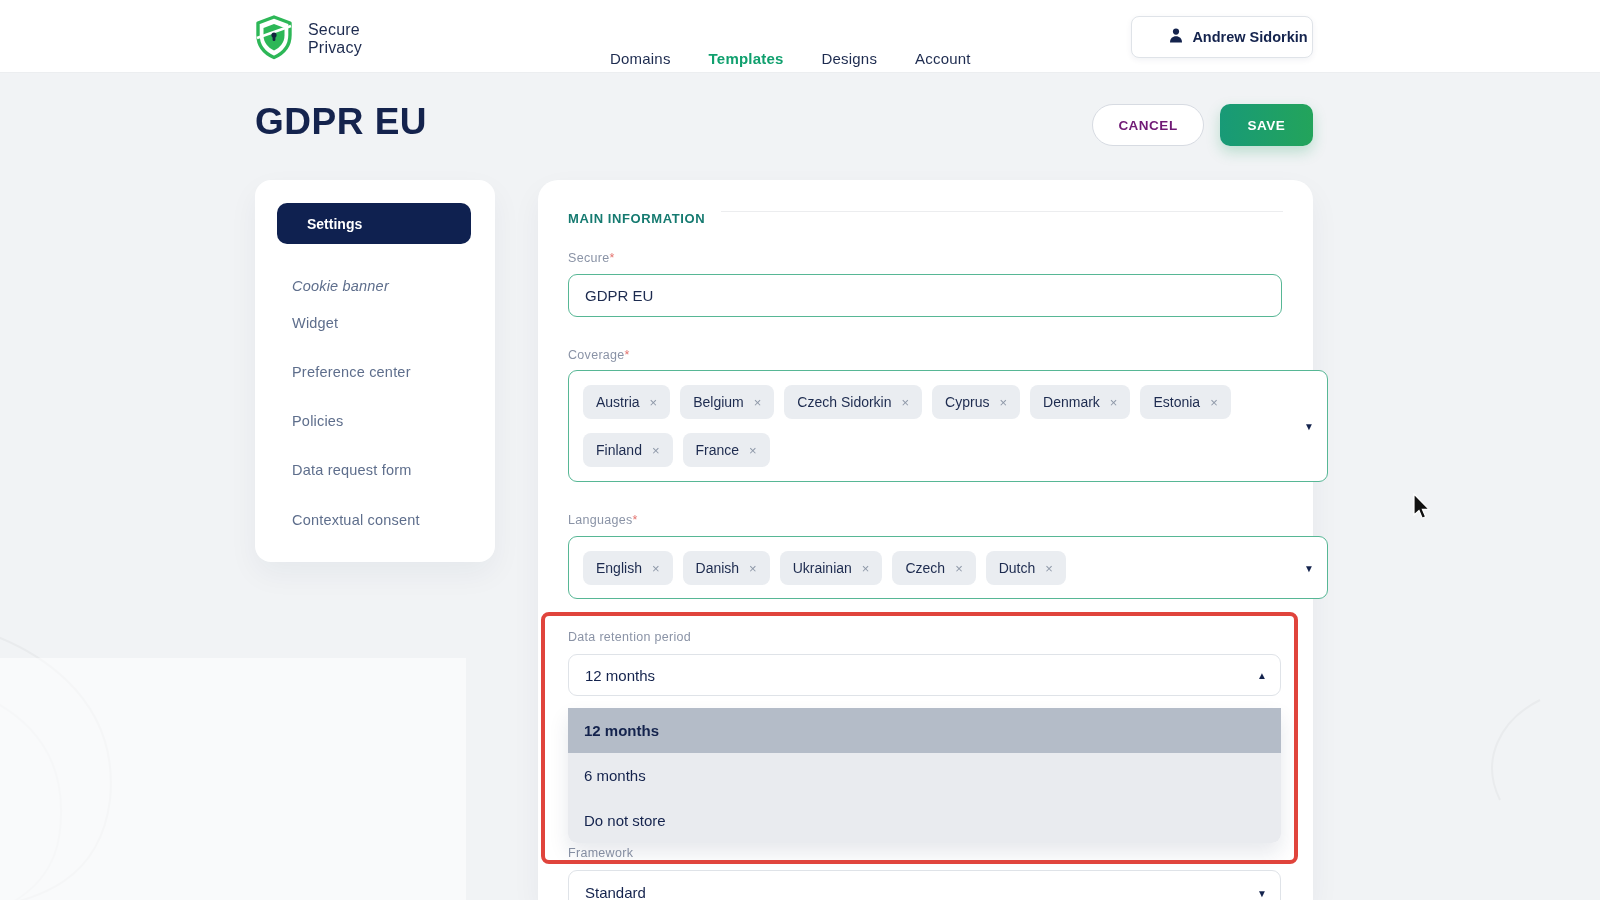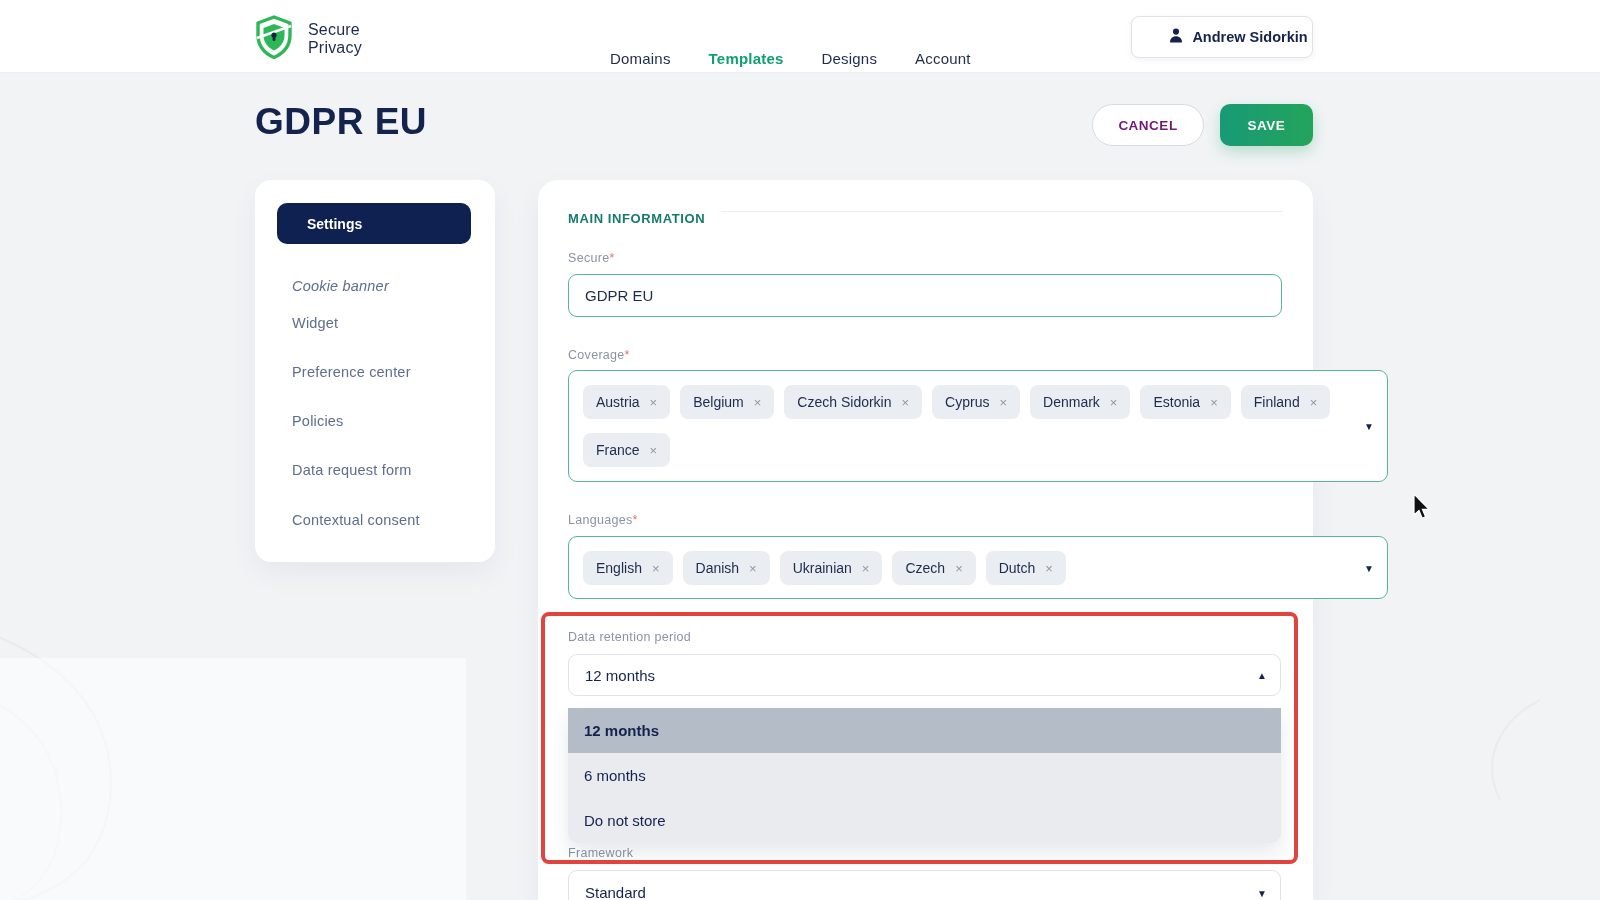--- a/index.html
+++ b/index.html
@@ -82,21 +82,21 @@
   .section-divider { flex: 1; height: 1px; background: #ecedef; }
   .field-label { position: absolute; left: 30px; font-size: 12.5px; color: #8a93a6; letter-spacing: .3px; }
   .req { color: #e4736e; }
   .text-input {
     position: absolute; left: 30px; top: 94px; width: 714px; height: 43px;
     border: 1px solid #57b795; border-radius: 9px; background: #fff;
     font-family: "Liberation Sans", sans-serif;
     font-size: 15px; color: #1d2b4f; padding: 0 16px; outline: none;
   }
   .multi-box {
-    position: absolute; left: 30px; width: 820px;
+    position: absolute; left: 30px; width: 760px;
     border: 1px solid #57b795; border-radius: 9px; background: #fff;
     padding: 14px 34px 8px 14px;
     display: flex; flex-wrap: wrap; gap: 14px 10px; align-content: flex-start;
   }
   .box-coverage { top: 190px; height: 112px; }
   .box-languages { top: 356px; height: 63px; }
   .tag {
     height: 34px; background: #eaedf1; border-radius: 8px;
     display: inline-flex; align-items: center; padding: 0 13px;
     font-size: 14px; color: #1d2b4f; white-space: nowrap;

